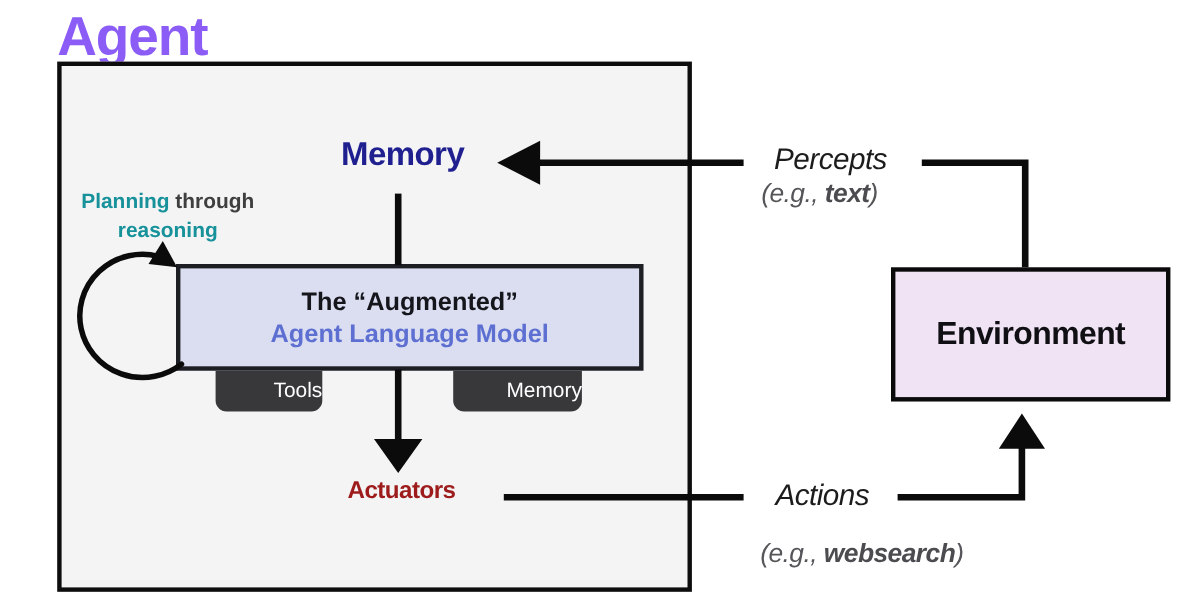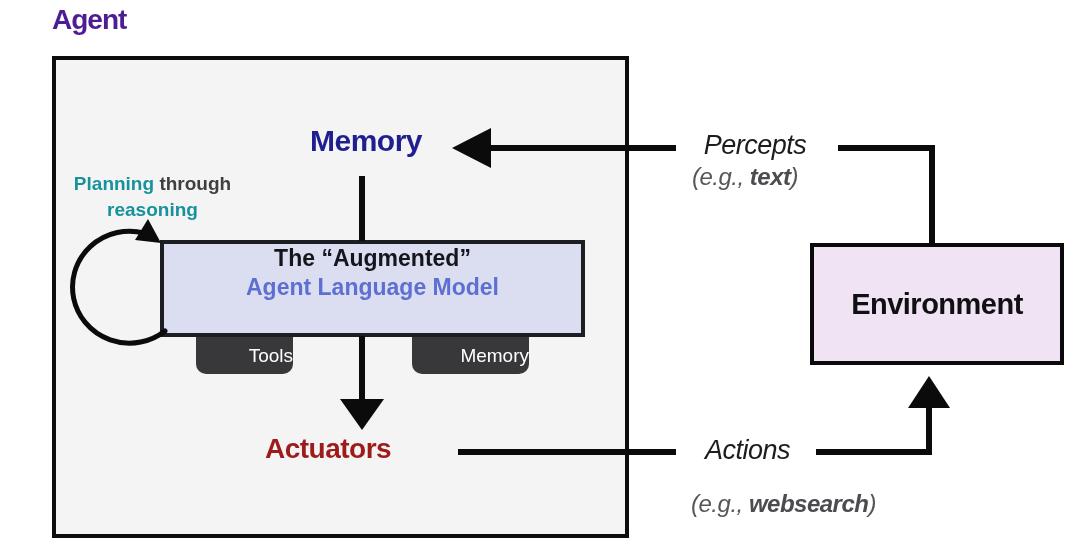--- a/index.html
+++ b/index.html
@@ -2,53 +2,53 @@
 <html><head>
 <meta charset="utf-8">
 <style>
   html,body{margin:0;padding:0;background:#ffffff;}
   .stage{
     position:relative;width:1080px;height:556px;background:#ffffff;
     font-family:"Liberation Sans",sans-serif;overflow:hidden;
   }
   .abs{position:absolute;}
   .title{
-    left:52px;top:4px;font-size:28px;font-weight:700;color:#4c1d95;letter-spacing:-1px;
+    left:52px;top:4px;font-size:50px;font-weight:700;color:#8b5cf6;letter-spacing:-1px;
   }
   .agent-box{
     left:52px;top:56px;width:577px;height:482px;
     background:#f4f4f5;border:4px solid #0d0d0d;box-sizing:border-box;z-index:1;
   }
   .env-box{
     left:810px;top:243px;width:254px;height:122px;box-sizing:border-box;
     background:#f0e3f3;border:4px solid #0a0a0a;z-index:1;
     display:flex;align-items:center;justify-content:center;
     font-size:29px;font-weight:700;color:#101014;letter-spacing:-0.5px;
   }
   .llm-box{
     left:160px;top:240px;width:425px;height:97px;box-sizing:border-box;
     background:#dadef0;border:4px solid #1d1d24;z-index:1;
-    display:flex;flex-direction:column;align-items:center;
+    display:flex;flex-direction:column;align-items:center;justify-content:center;
   }
   .llm-line1{font-size:23px;font-weight:700;color:#15151c;line-height:29px;}
   .llm-line2{font-size:23px;font-weight:700;color:#5e6fd2;line-height:29px;}
   .tab{
     top:337px;height:37px;background:#38383b;color:#ffffff;z-index:1;
     border-radius:0 0 10px 10px;display:flex;align-items:center;justify-content:flex-end;
     font-size:19px;font-weight:400;
   }
   .tab-tools{left:196px;width:97px;}
   .tab-memory{left:412px;width:117px;}
   .sensors{
     left:266px;top:124px;width:200px;text-align:center;z-index:3;
     font-size:30px;font-weight:700;color:#1f1f90;letter-spacing:-0.5px;
   }
   .actuators{
-    left:265px;top:433px;width:200px;text-align:left;z-index:3;
-    font-size:28px;font-weight:700;color:#9e1b1b;letter-spacing:-0.5px;
+    left:265px;top:433px;width:200px;text-align:center;z-index:3;
+    font-size:22px;font-weight:700;color:#9e1b1b;letter-spacing:-0.5px;
   }
   .planning{
     left:55px;top:171px;width:195px;text-align:center;z-index:3;
     font-size:19px;font-weight:700;line-height:26px;
   }
   .teal{color:#17929b;}
   .dkgray{color:#3f3f3f;}
   .io-label{
     text-align:center;z-index:3;font-style:italic;color:#1c1c1c;
     font-size:27px;font-weight:500;letter-spacing:-0.5px;

